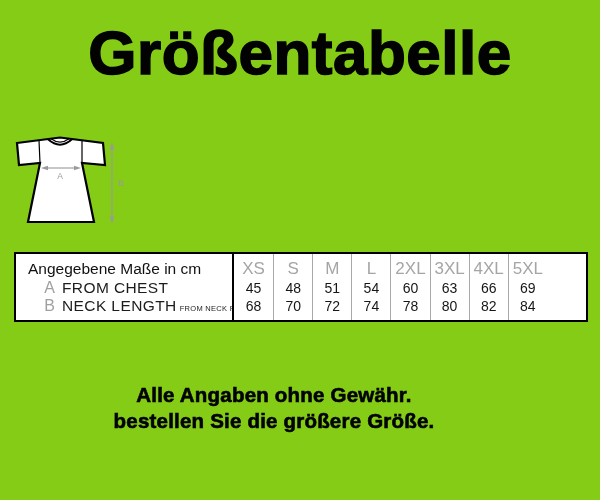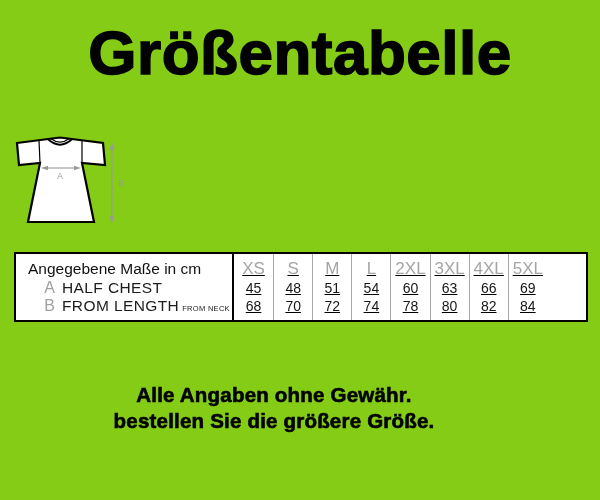--- a/index.html
+++ b/index.html
@@ -88,21 +88,20 @@
   .size-cols {
     flex: 1 1 auto;
     display: grid;
     grid-template-columns: repeat(9, 1fr);
   }
   .size-col {
     border-left: 1px solid #a8a8a8;
     text-align: center;
     padding-top: 6px;
     overflow: hidden;
-    text-decoration: underline;
   }
   .size-col.first { border-left: none; }
   .size-header {
     height: 18.5px;
     line-height: 18.5px;
     font-size: 17px;
     color: #a5a5a5;
   }
   .size-value {
     height: 18.5px;
@@ -155,24 +154,24 @@
         <polygon points="100,90.5 97.6,83.5 102.4,83.5" stroke="none"></polygon>
       </g>
       <text x="109" y="53" font-size="8.5" fill="#9a9a9a" text-anchor="middle">B</text>
     </svg>
   </div>
 
   <div class="size-table">
     <div class="label-section">
       <div class="label-row units-label">Angegebene Maße in cm</div>
       <div class="label-row">
-        <span class="measure-letter">A</span><span class="measure-label">HALF CHEST</span>
+        <span class="measure-letter">A</span><span class="measure-label">FROM CHEST</span>
       </div>
       <div class="label-row">
-        <span class="measure-letter">B</span><span class="measure-label">FROM LENGTH</span><span class="measure-suffix">FROM NECK POINT</span>
+        <span class="measure-letter">B</span><span class="measure-label">NECK LENGTH</span><span class="measure-suffix">FROM NECK POINT</span>
       </div>
     </div>
     <div class="size-cols">
       <div class="size-col first">
         <div class="size-header">XS</div>
         <div class="size-value">45</div>
         <div class="size-value">68</div>
       </div>
       <div class="size-col">
         <div class="size-header">S</div>

